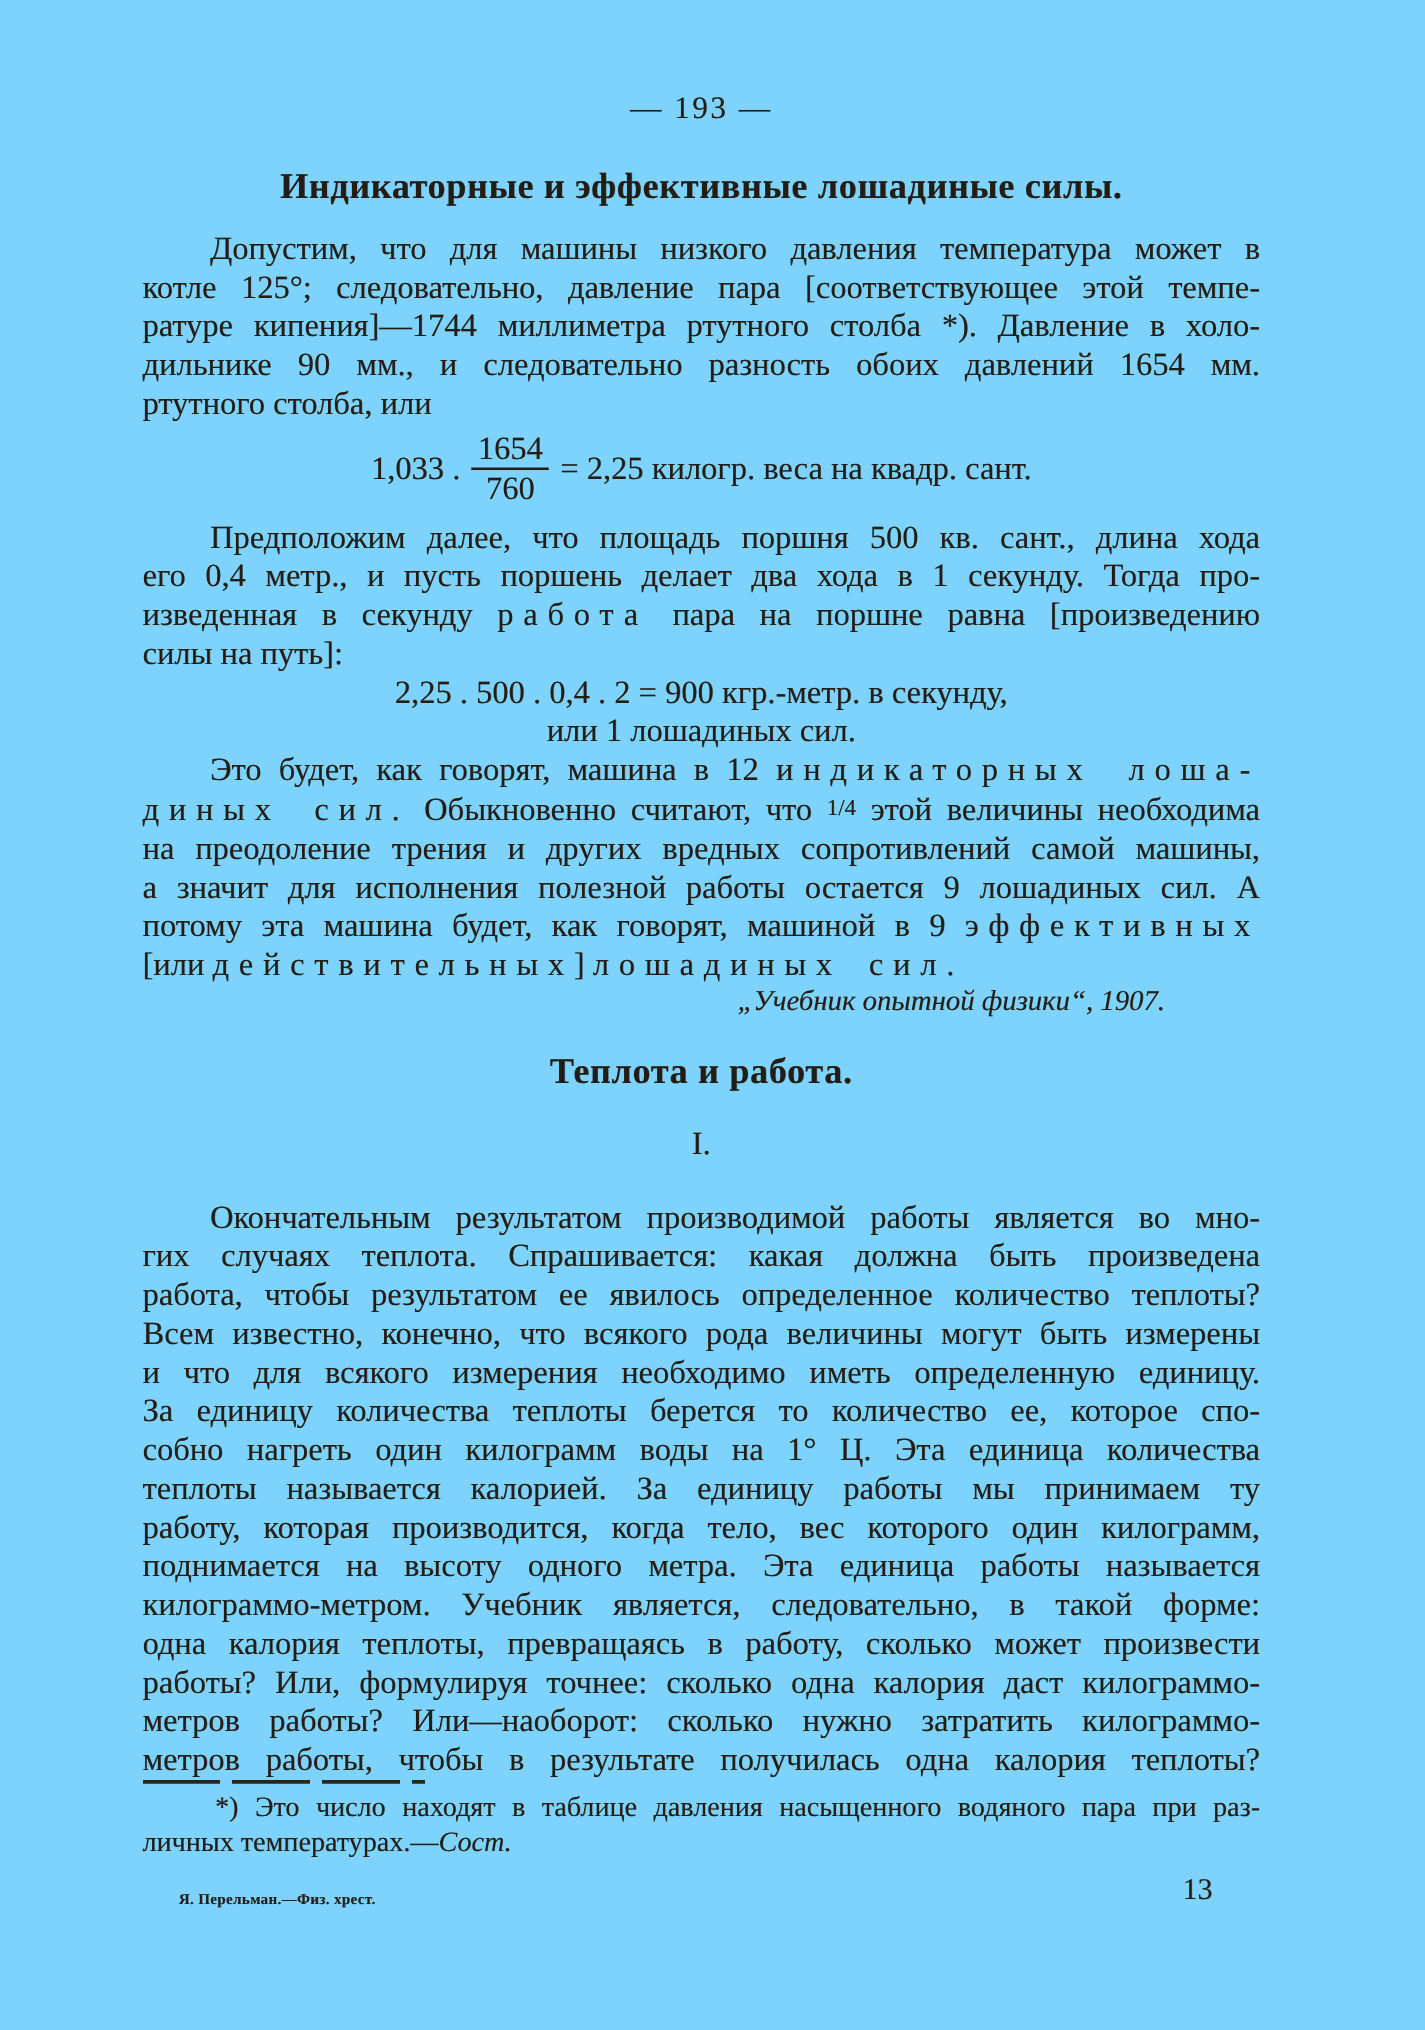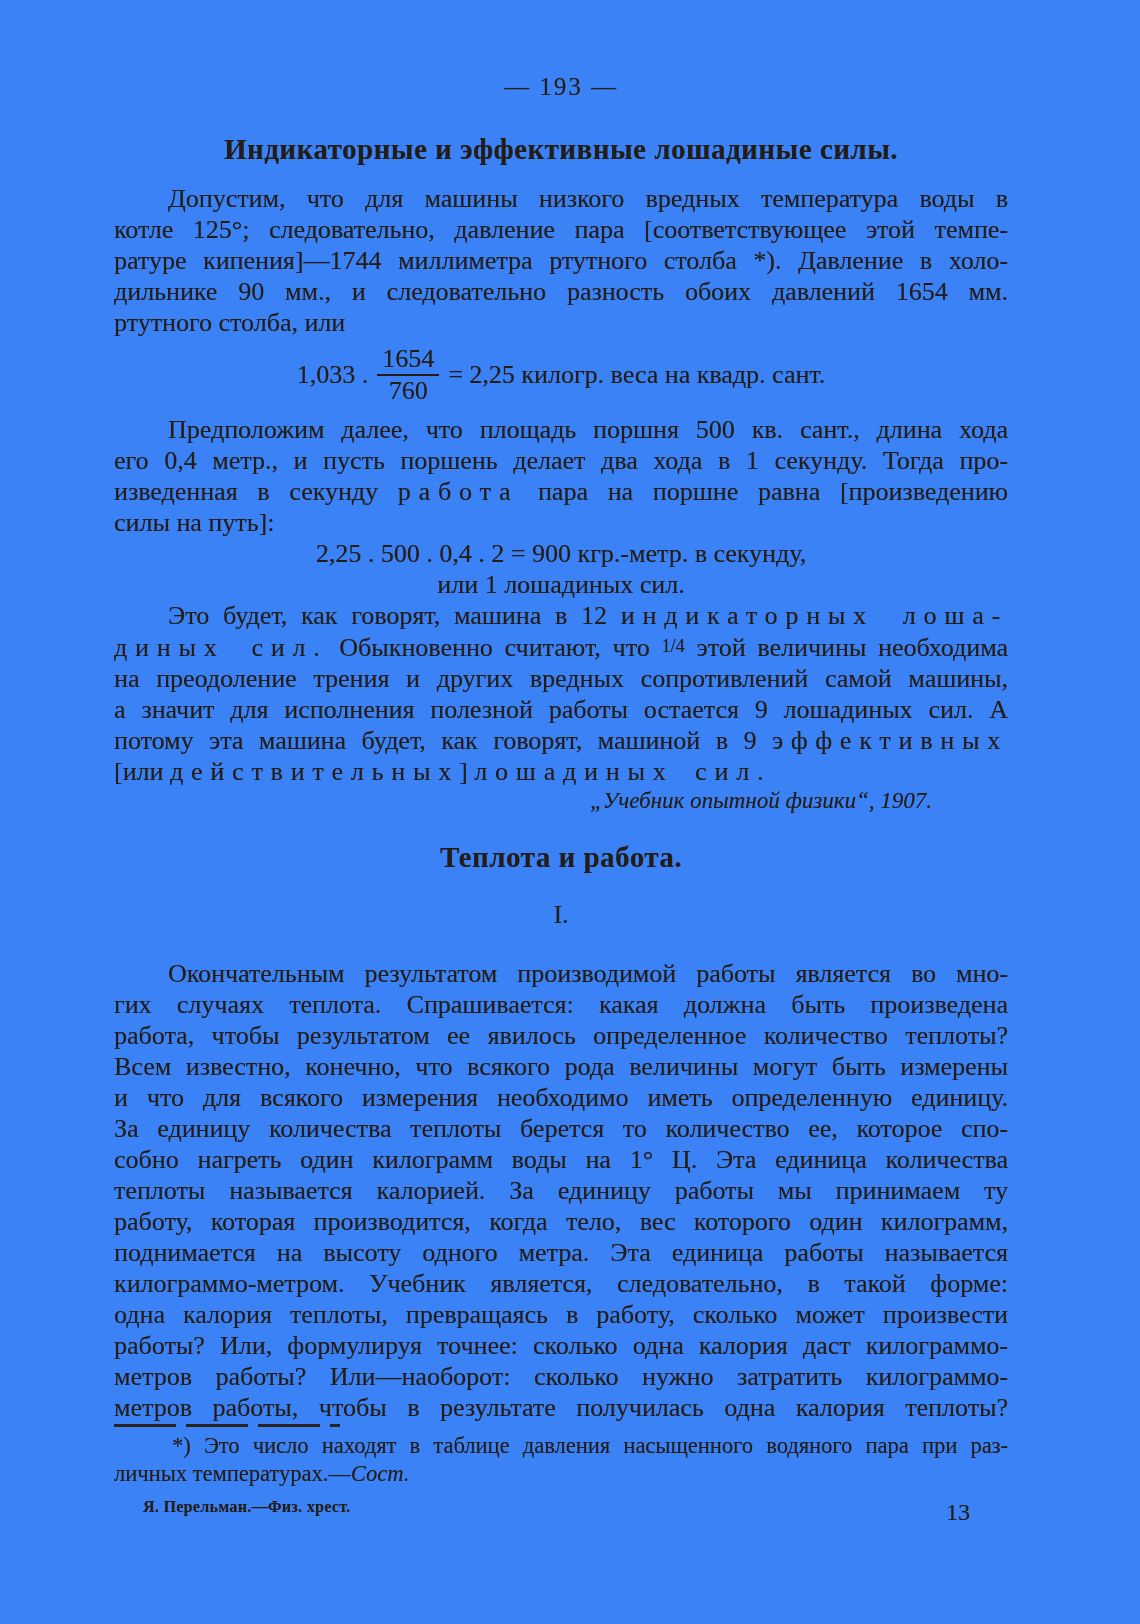--- a/index.html
+++ b/index.html
@@ -1,20 +1,20 @@
 <!DOCTYPE html>
 <html><head>
 <meta charset="utf-8">
 <style>
   html,body { margin:0; padding:0; background:#e8e6e0; }
   .page {
     position:relative;
     width:1140px; height:1624px;
     margin:0 auto;
-    background:#3b82f6;
+    background:#7dd3fc;
     color:#241d15;
     font-family:"Liberation Serif", serif;
     overflow:hidden;
     padding:0 132px 0 114px;
     box-sizing:border-box;
     text-shadow:0.3px 0 0 rgba(36,29,21,0.45);
   }
   .hdr { margin-top:74px; text-align:center; font-size:25px; line-height:26px; letter-spacing:2px; }
   h1.t1 { margin:30px 0 0; text-align:center; font-size:29px; line-height:38px; font-weight:bold; letter-spacing:0.5px; }
   h2.t2 { margin:25px 0 16px; text-align:center; font-size:29px; line-height:36px; font-weight:bold; letter-spacing:0.5px; }
@@ -35,34 +35,34 @@
   .fline { font-size:26px; line-height:31px; text-align:center; }
   .sig { text-align:right; padding-right:95px; font-style:italic; font-size:26px; line-height:30px; }
   .src { text-align:right; padding-right:76px; font-style:italic; font-size:23px; line-height:27px; }
   .secnum { margin-top:25px; text-align:center; font-size:26px; line-height:30px; }
   .rule { margin-top:1px; width:226px; height:3px;
           background:repeating-linear-gradient(90deg,#2b241b 0 62px, rgba(0,0,0,0) 62px 72px); }
   .fnote { margin-top:5px; }
   .fnote .ln { font-size:22.5px; line-height:28px; }
   .fnote .ind { text-indent:58px; }
   .it { font-style:italic; }
-  .footer { margin-top:8px; font-size:16px; line-height:22px; font-weight:bold; padding-left:29px; letter-spacing:0.3px; }
+  .footer { margin-top:20px; font-size:12px; line-height:22px; font-weight:bold; padding-left:29px; letter-spacing:0.3px; }
   .pgnum { position:absolute; top:1498px; right:170px; font-size:24px; line-height:28px; }
 </style>
 </head>
 <body>
 
 <div class="page">
 
   <div class="hdr">— 193 —</div>
 
   <h1 class="t1">Индикаторные и эффективные лошадиные силы.</h1>
 
   <div class="para mt15">
-    <div class="ln j ind">Допустим, что для машины низкого вредных температура воды в</div>
+    <div class="ln j ind">Допустим, что для машины низкого давления температура может в</div>
     <div class="ln j">котле 125°; следовательно, давление пара [соответствующее этой темпе-</div>
     <div class="ln j">ратуре кипения]—1744 миллиметра ртутного столба *). Давление в холо-</div>
     <div class="ln j">дильнике 90 мм., и следовательно разность обоих давлений 1654 мм.</div>
     <div class="ln l">ртутного столба, или</div>
   </div>
 
   <div class="f1">
     <span>1,033 .</span>
     <span class="frac">
       <span class="n">1654</span>

